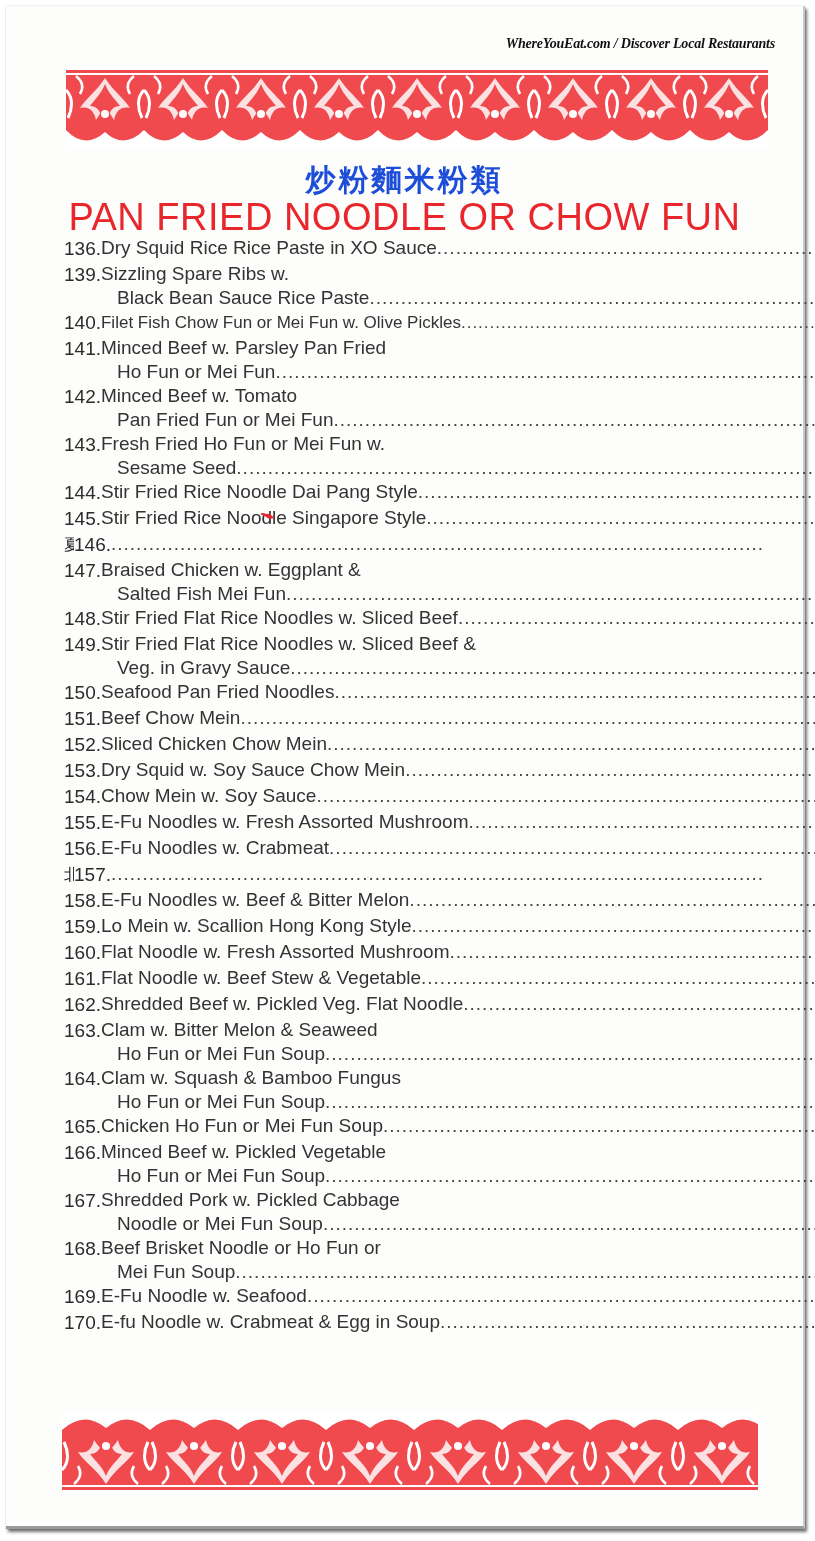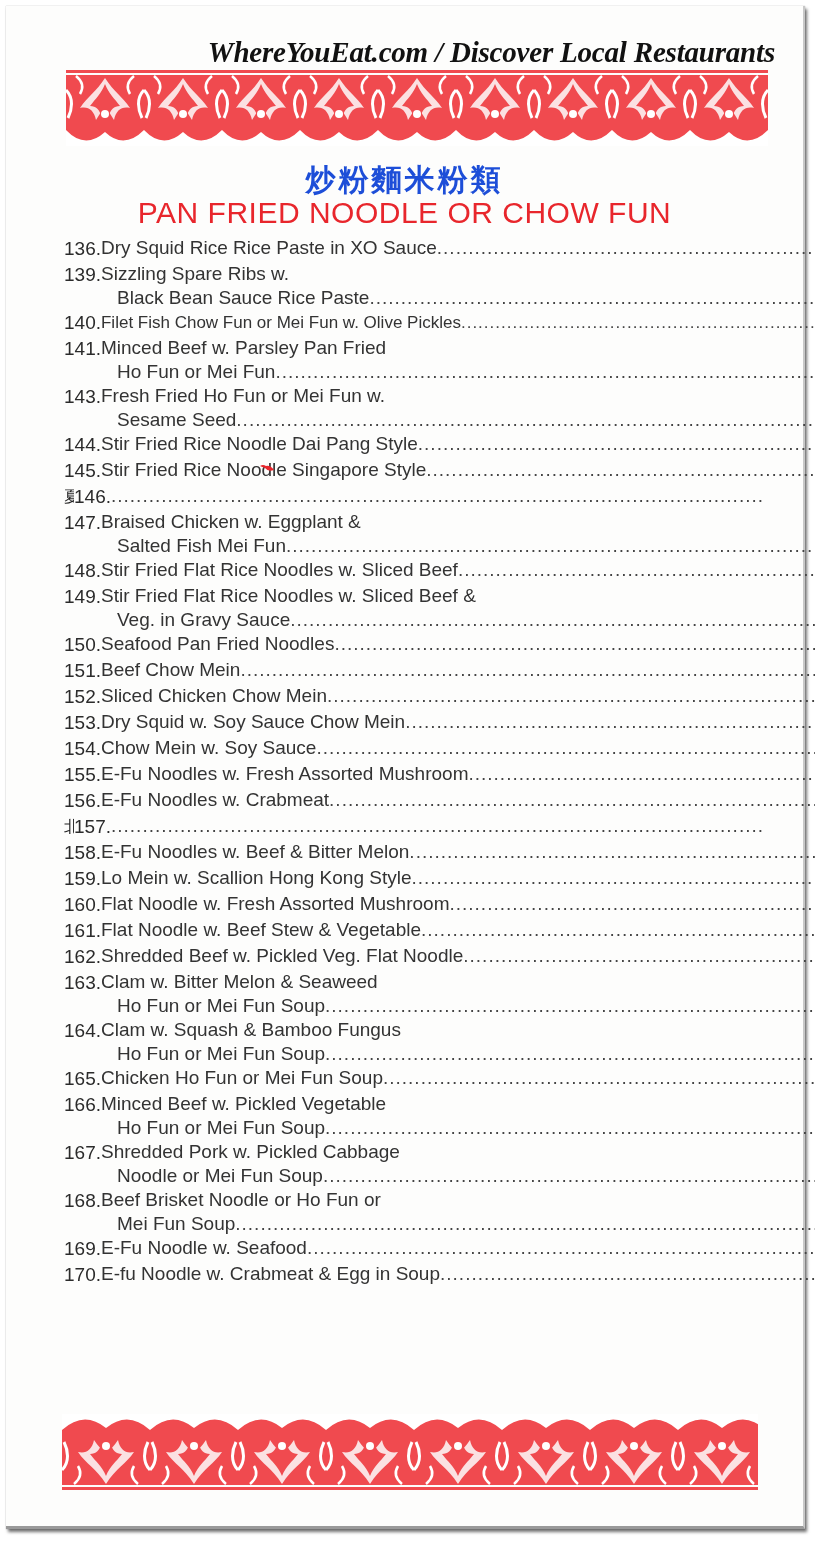--- a/index.html
+++ b/index.html
@@ -6,34 +6,34 @@
   body { width: 815px; height: 1541px; position: relative; overflow: hidden; font-family: "DejaVu Sans", sans-serif; }
   .page {
     position: absolute; left: 6px; top: 6px; width: 797px; height: 1520px;
     background: #fdfdfc;
     box-shadow: 2px 3px 3px rgba(0,0,0,0.55), 0 0 1px rgba(0,0,0,0.3);
     border-right: 2px solid #c8c8c8; border-bottom: 3px solid #9a9a9a;
   }
   .watermark {
     position: absolute; right: 28px; top: 30px;
     font-family: "Liberation Serif", serif; font-style: italic; font-weight: bold;
-    font-size: 29px; color: #111; letter-spacing: -0.2px;
+    font-size: 14px; color: #111; letter-spacing: -0.2px;
   }
   .border-band { position: absolute; left: 60px; width: 702px; height: 76px; }
   .border-band.top { top: 64px; }
   .border-band.bottom { top: 1408px; left: 56px; width: 696px; height: 76px; }
   .border-band svg { width: 100%; height: 100%; display: block; }
   .title-zh {
     position: absolute; left: 0; right: 0; top: 154px; text-align: center;
     font-family: "DejaVu Sans", sans-serif; font-weight: bold; font-size: 30px; color: #1d4ed8;
     letter-spacing: 3px;
   }
   .title-en {
     position: absolute; left: 0; right: 0; top: 190px; text-align: center;
-    font-family: "Liberation Sans", sans-serif; font-size: 30px; color: #e8262c; letter-spacing: 0.5px;
+    font-family: "Liberation Sans", sans-serif; font-size: 38px; color: #e8262c; letter-spacing: 0.5px;
   }
   .menu { position: absolute; left: 58px; top: 230px; width: 700px; }
   .item { position: relative; display: flex; align-items: flex-start; justify-content: space-between; }
   .zh { width: 148px; font-size: 14px; color: #222; line-height: 26px; white-space: nowrap; overflow: hidden; }
   .zh.spaced { letter-spacing: 4px; font-size: 16px; }
   .zh.wide { letter-spacing: 12px; font-size: 16px; }
   .num { width: 82px; font-family: "Liberation Sans", sans-serif; font-size: 19px; color: #2b2b2b; line-height: 26px; }
   .desc { flex: 1; font-family: "Liberation Sans", sans-serif; font-size: 19px; color: #333; line-height: 24px; }
   .line { display: flex; white-space: nowrap; }
   .line.indent { padding-left: 16px; }
@@ -116,20 +116,33 @@
         <div class="line">
             <span class="text">Minced Beef w. Parsley Pan Fried</span>
           </div>
         <div class="line indent">
             <span class="text">Ho Fun or Mei Fun</span>
             <span class="dots"></span>
           </div>
       </div>
     </div>
 
+    <div class="item">
+      <div class="zh">蕃茄牛崧煎河或米粉</div>
+      <div class="num">142.</div>
+      <div class="desc">
+        <div class="line">
+            <span class="text">Minced Beef w. Tomato</span>
+          </div>
+        <div class="line indent">
+            <span class="text">Pan Fried Fun or Mei Fun</span>
+            <span class="dots"></span>
+          </div>
+      </div>
+    </div>
 
     <div class="item">
       <div class="zh">麻香炒河或米粉</div>
       <div class="num">143.</div>
       <div class="desc">
         <div class="line">
             <span class="text">Fresh Fried Ho Fun or Mei Fun w.</span>
           </div>
         <div class="line indent">
             <span class="text">Sesame Seed</span>

